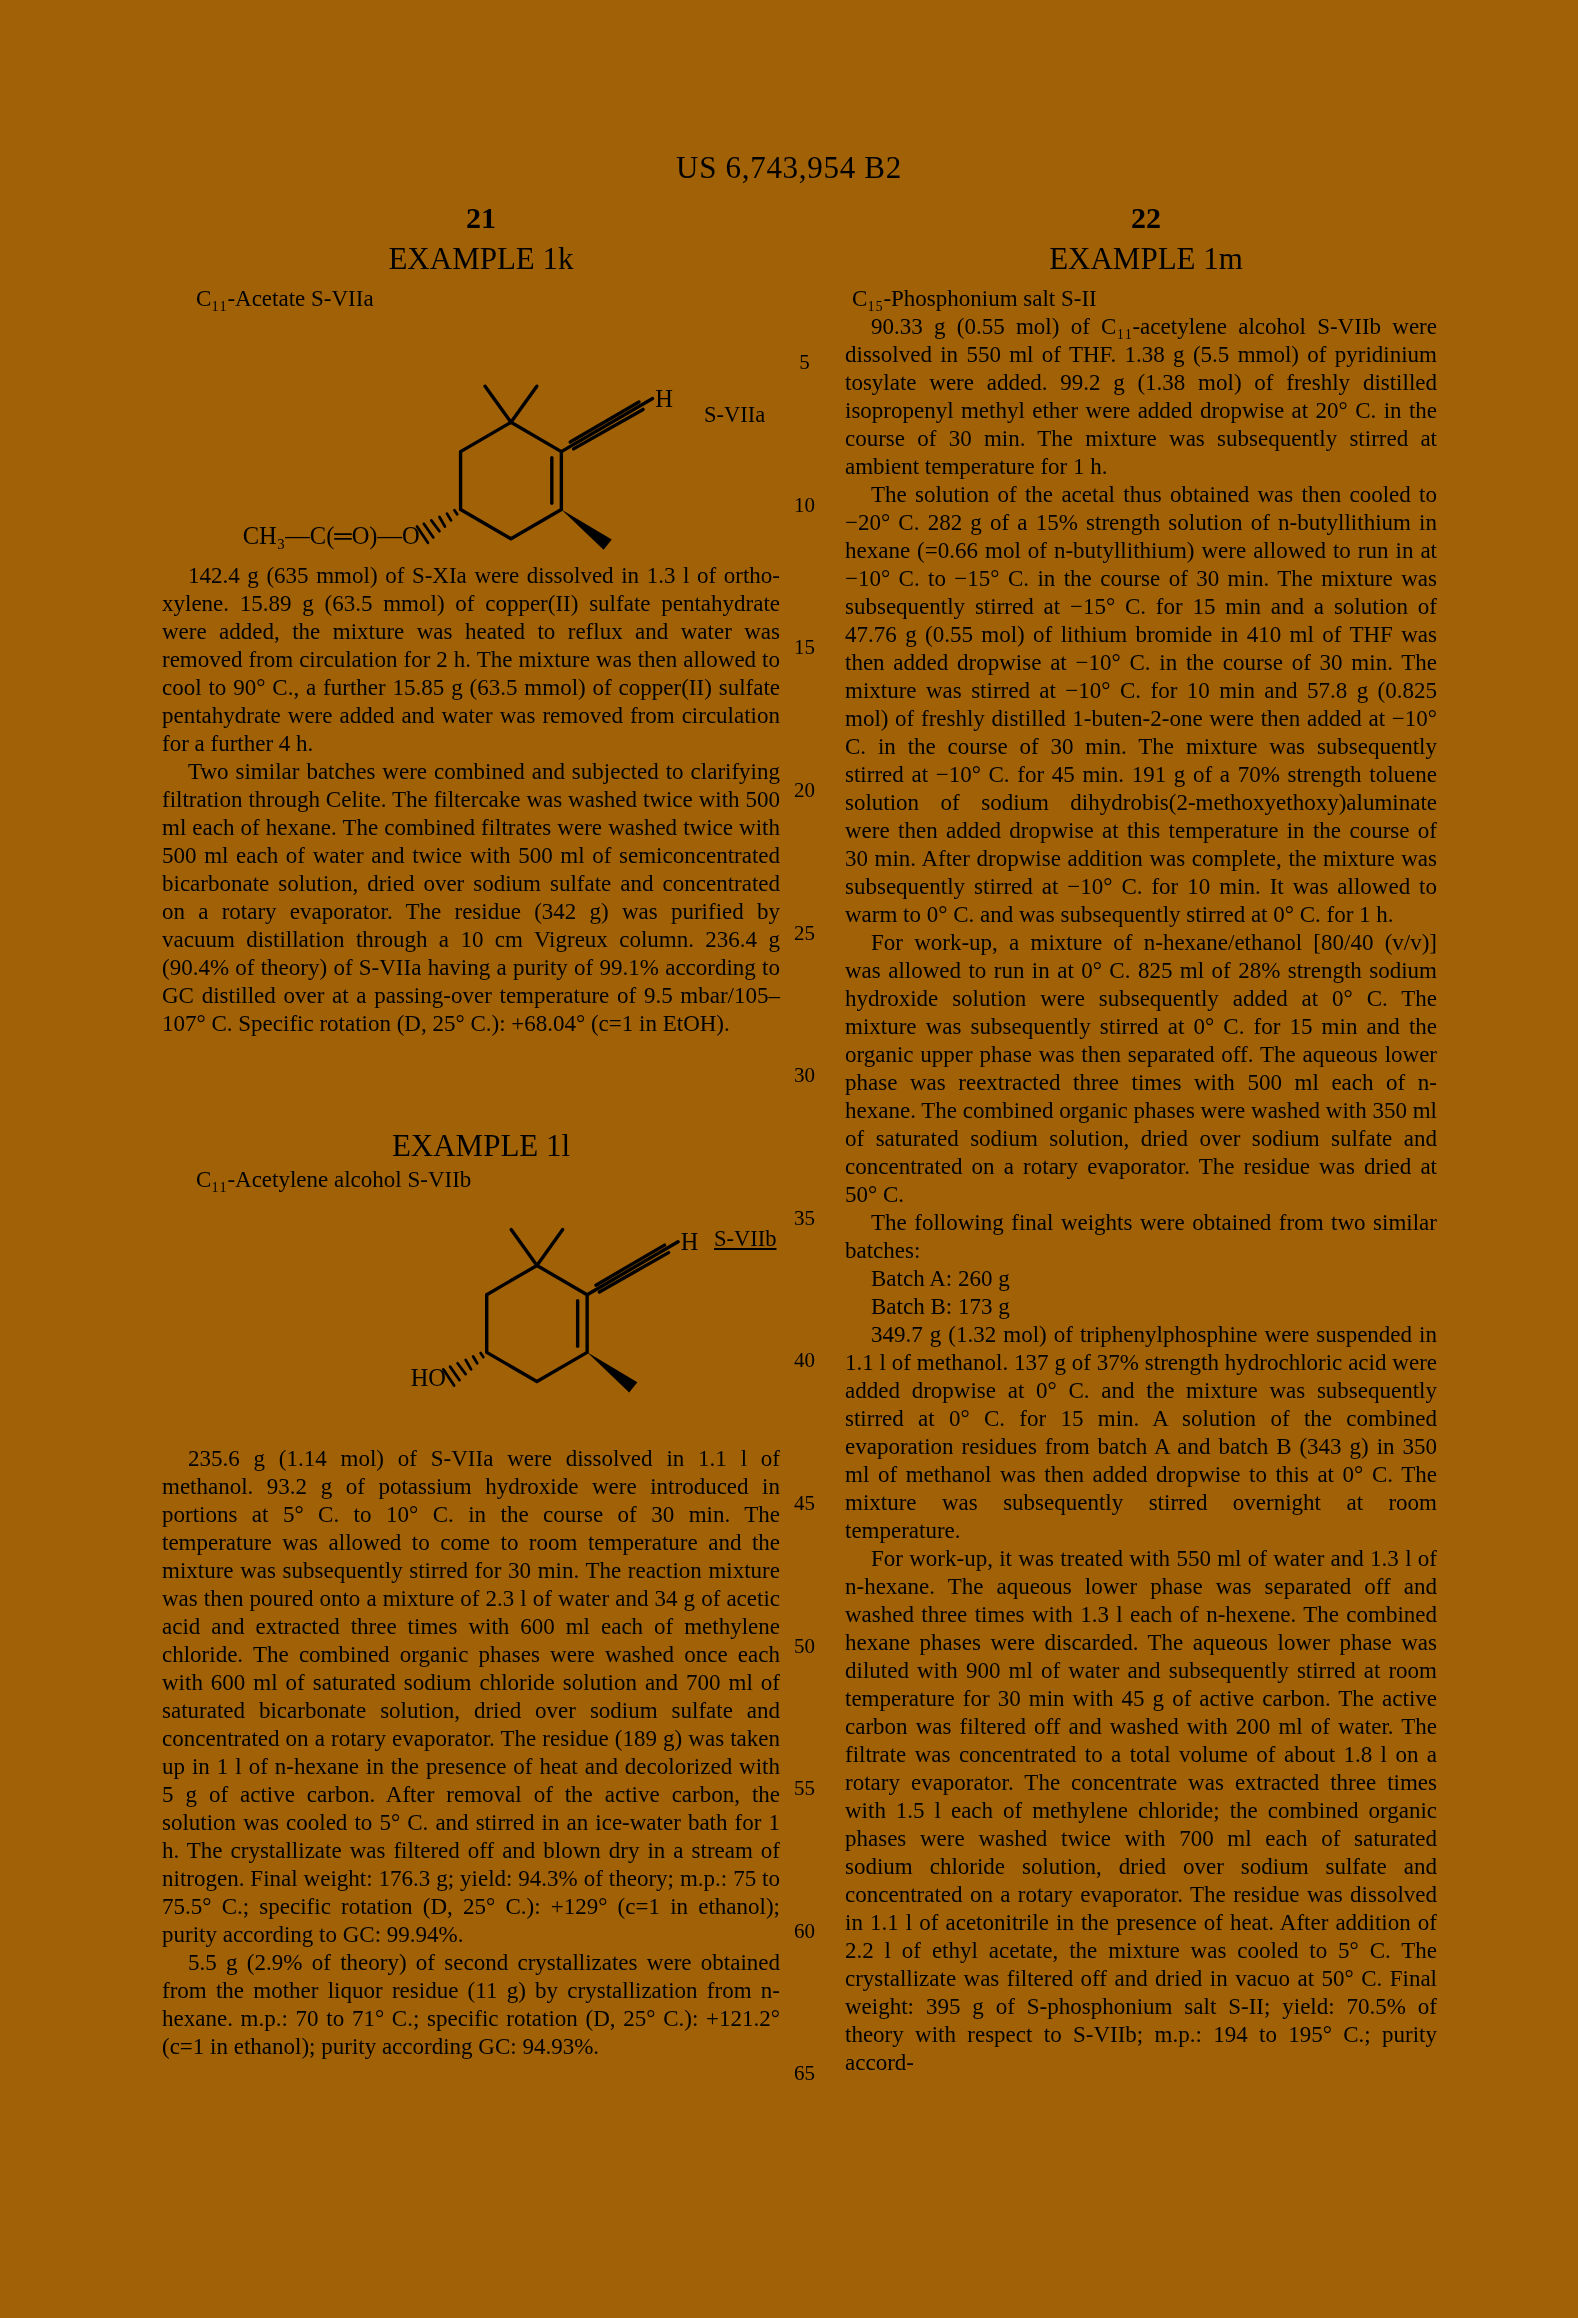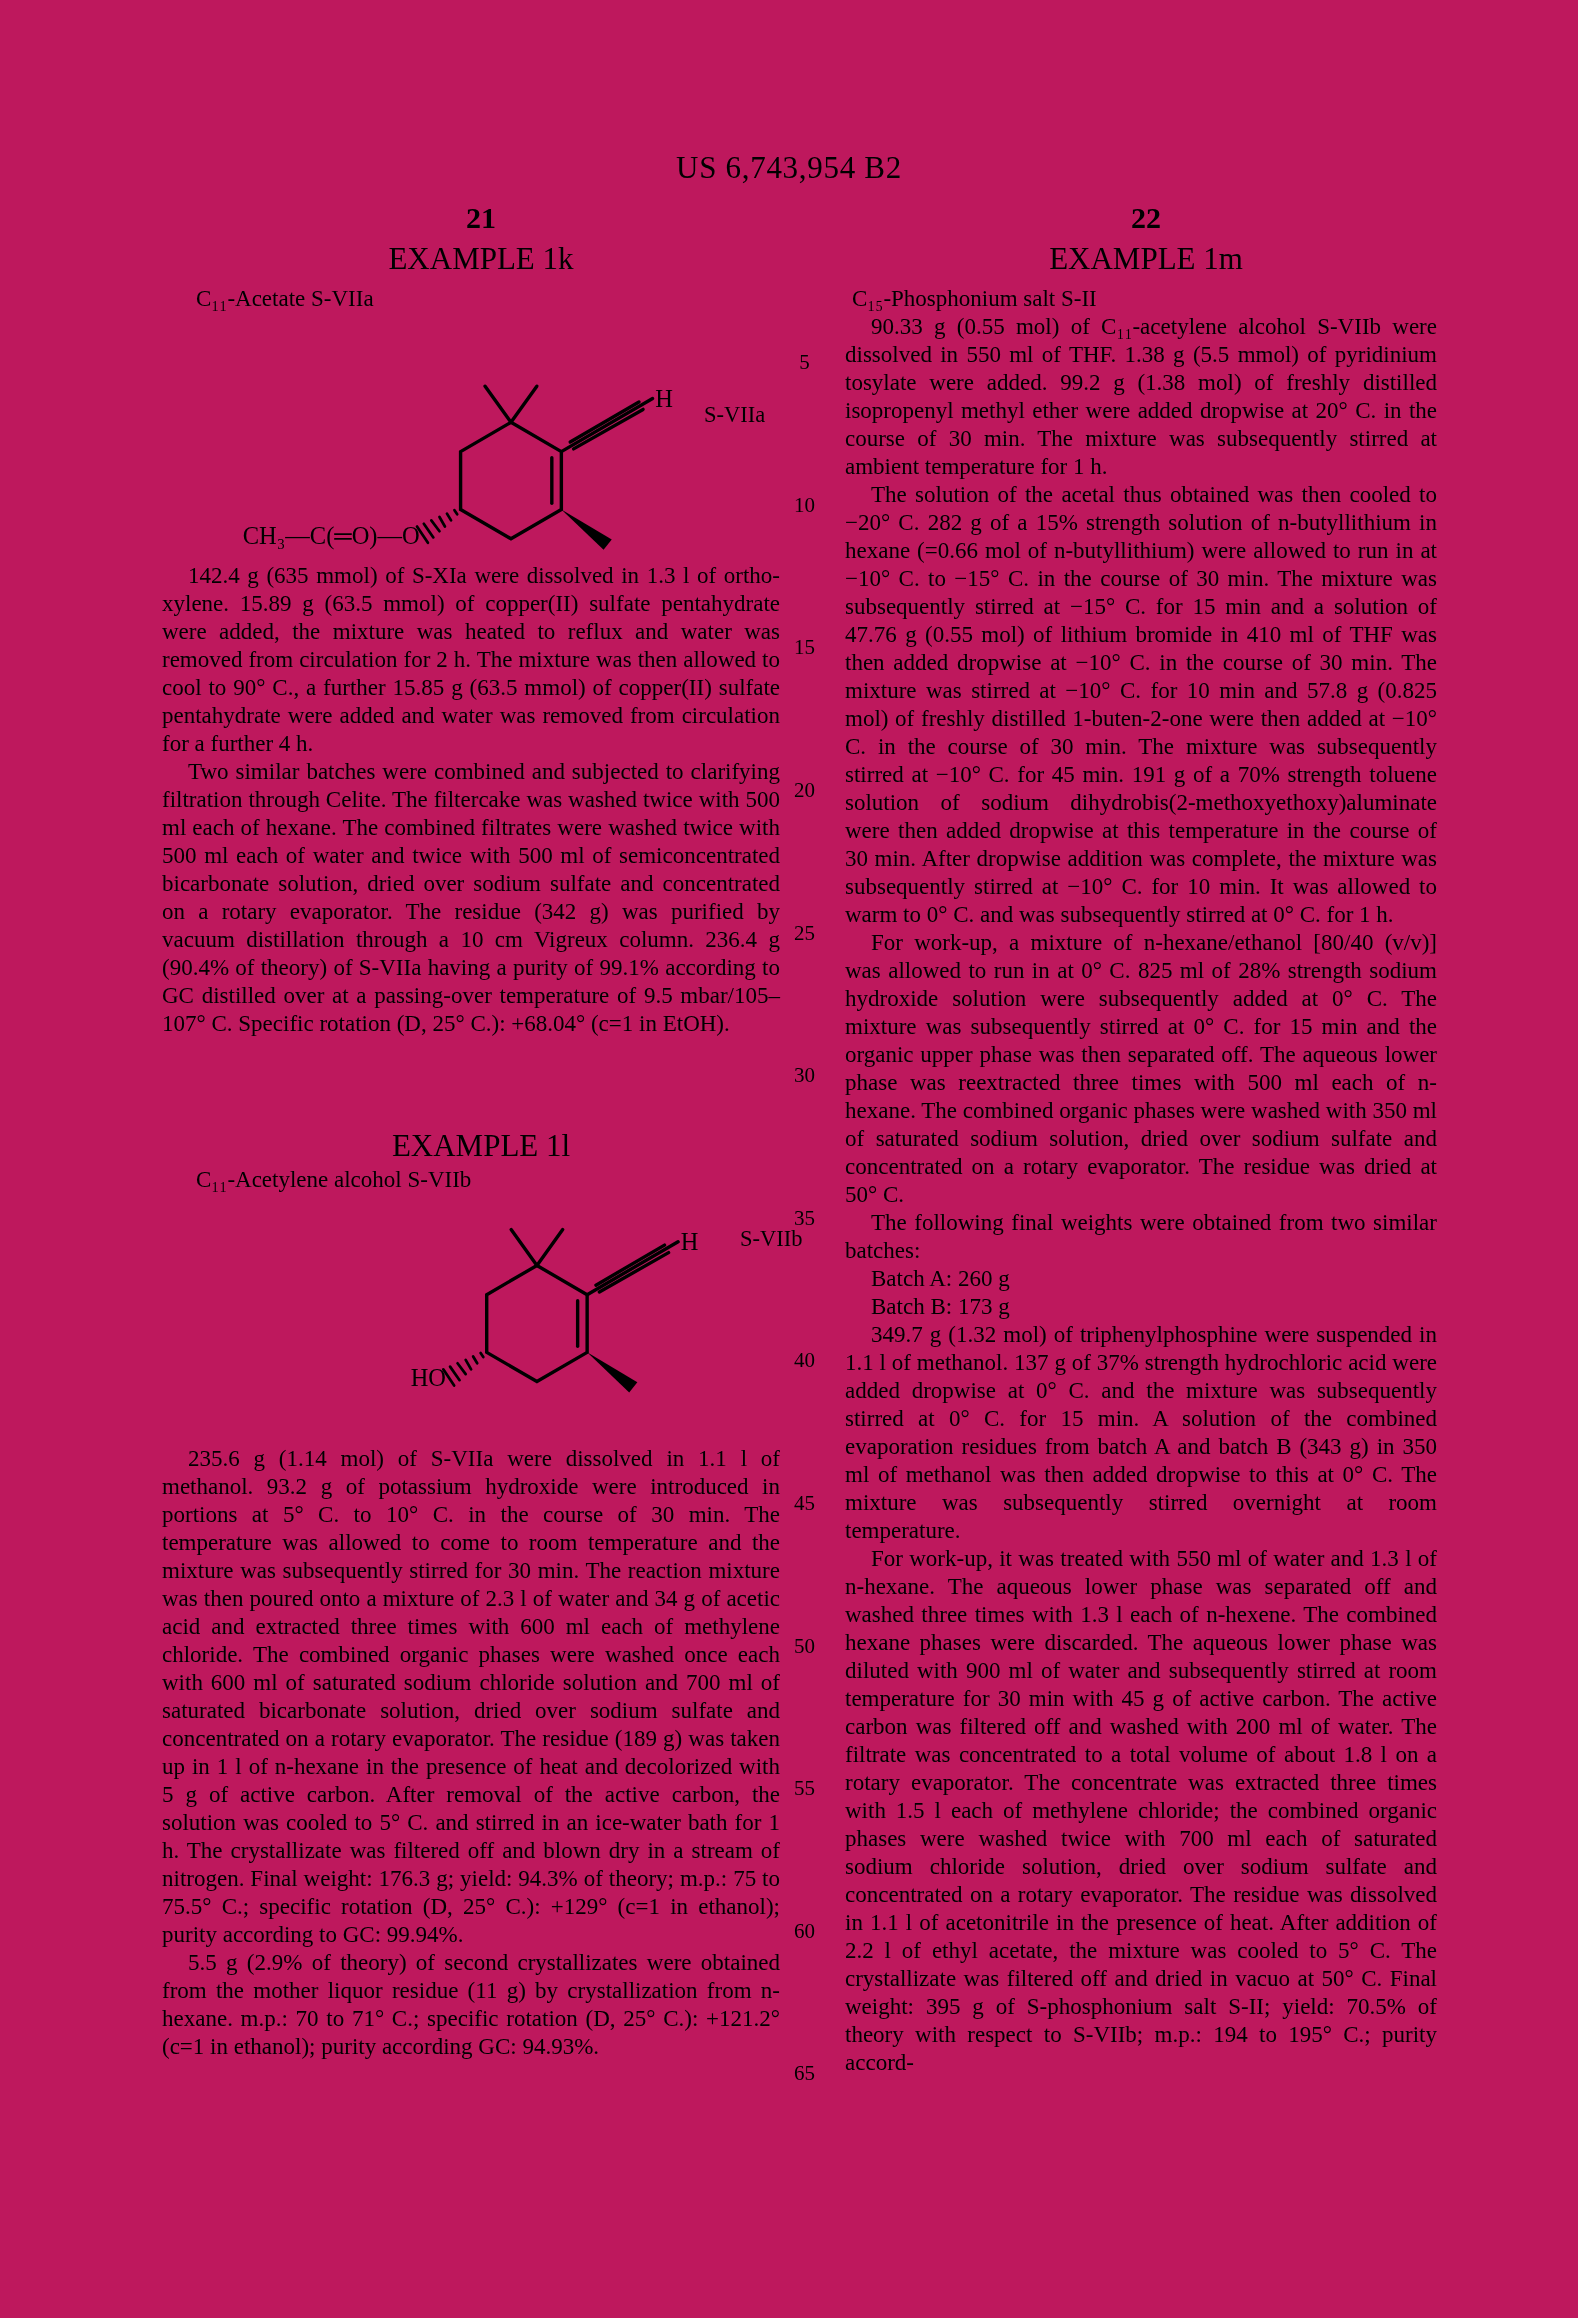--- a/index.html
+++ b/index.html
@@ -1,20 +1,20 @@
 <!DOCTYPE html>
 <html style="font-size:11px"><head>
 <meta charset="utf-8">
 <style>
   html,body{margin:0;padding:0;background:#ffffff;}
   .page{
     position:relative;
     width:1578px;
     height:2319px;
-    background:#be185d;
+    background:#a16207;
     color:#000;
     font-family:"Liberation Serif","DejaVu Serif",serif;
     overflow:hidden;
   }
   .abs{position:absolute;}
   .patent-number{
     top:150px;left:0;width:1578px;
     text-align:center;
     font-size:31px;
     letter-spacing:0.7px;
@@ -36,21 +36,21 @@
   .subheading{
     font-size:23px;
   }
   .h-1k{top:286px;left:196px;}
   .h-1m{top:286px;left:852px;}
   .h-1l{top:1167px;left:196px;}
   .struct-label{
     font-size:22.5px;
   }
   .lbl-s7a{top:378px;left:704px;margin-top:24px;}
-  .lbl-s7b{top:1226px;left:740px;}
+  .lbl-s7b{top:1226px;left:714px;text-decoration:underline;}
   .textcol{
     font-size:23px;
     line-height:28px;
     text-align:justify;
   }
   .textcol p{margin:0;text-indent:26px;}
   .textcol p.batch{text-align:left;}
   .col-left-1{top:562px;left:162px;width:618px;}
   .col-left-2{top:1445px;left:162px;width:618px;}
   .col-right-1{top:313px;left:830px;width:592px;margin-left:15px;}

